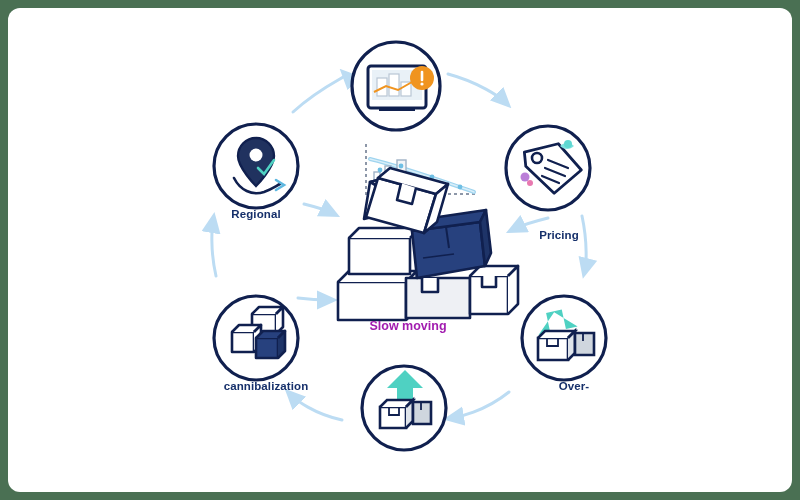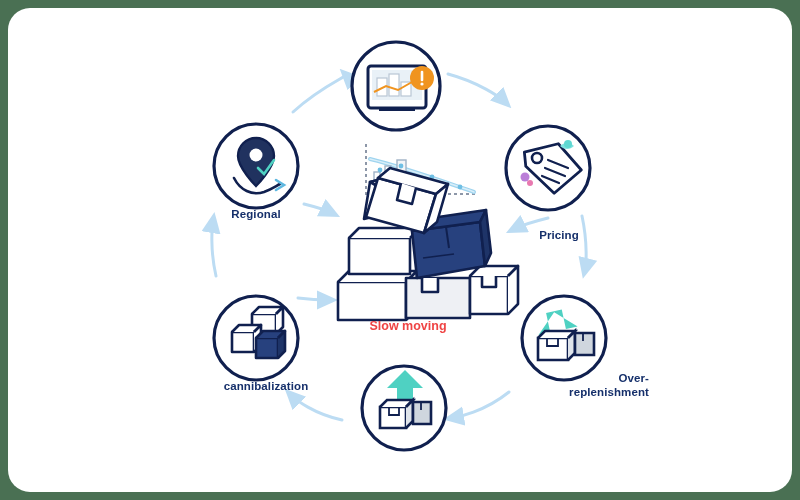--- a/index.html
+++ b/index.html
@@ -6,34 +6,34 @@
   body{
     width:800px;height:500px;overflow:hidden;
     background:#4a7053;
     font-family:"Liberation Sans", sans-serif;
   }
   #stage{
     position:relative;width:800px;height:500px;
   }
   #card{
     position:absolute;left:8px;top:8px;width:784px;height:484px;
-    background:#ffffff;border-radius:22px;overflow:hidden;
+    background:#ffffff;border-radius:12px;overflow:hidden;
   }
   #svgroot{position:absolute;left:0;top:0;width:784px;height:484px;display:block;}
 
   .node-label{
     position:absolute;text-align:center;
     font-size:11.5px;font-weight:700;line-height:13.5px;
     color:#16306b;letter-spacing:.1px;
     width:150px;
   }
   .center-label{
     position:absolute;text-align:center;
     font-size:12.5px;font-weight:700;line-height:15px;
-    color:#ef4444;width:170px;
+    color:#a21caf;width:170px;
   }
 </style>
 </head>
 <body>
 
 <div id="stage">
   <div id="card">
 
     <svg id="svgroot" viewBox="0 0 784 484">
       <defs>
@@ -191,23 +191,22 @@
     </svg>
 
     <div class="node-label" style="left:173px;top:200px;">
       <div>Regional</div>
     </div>
 
     <div class="node-label" style="left:476px;top:202px;margin-top:19px;">
       <div>Pricing</div>
     </div>
 
-    <div class="node-label" style="left:491px;top:364px;text-align:right;">
+    <div class="node-label" style="left:491px;top:372px;">
       <div>Over-</div>
-      <div>replenishment</div>
     </div>
 
     <div class="node-label" style="left:183px;top:372px;">
       <div>cannibalization</div>
     </div>
 
     <div class="center-label" style="left:315px;top:311px;">
       <div>Slow moving</div>
     </div>
 

